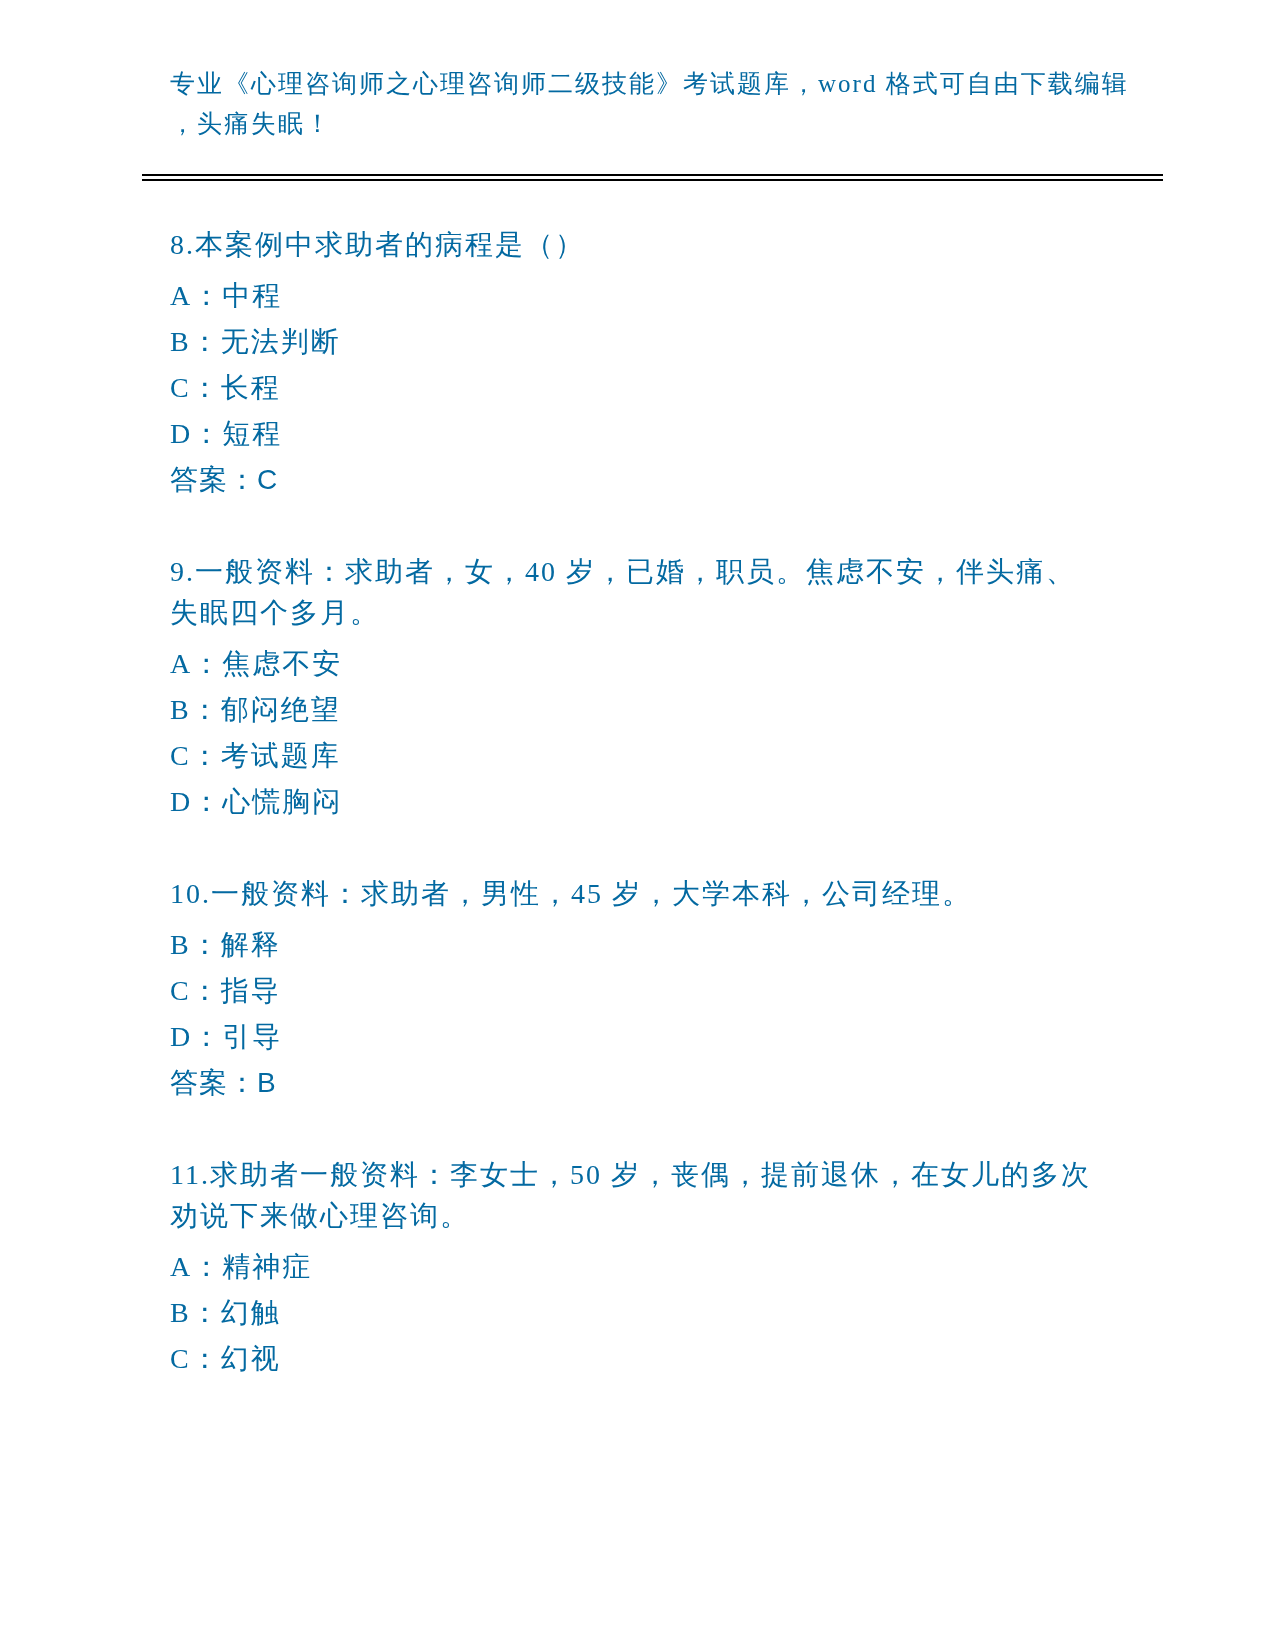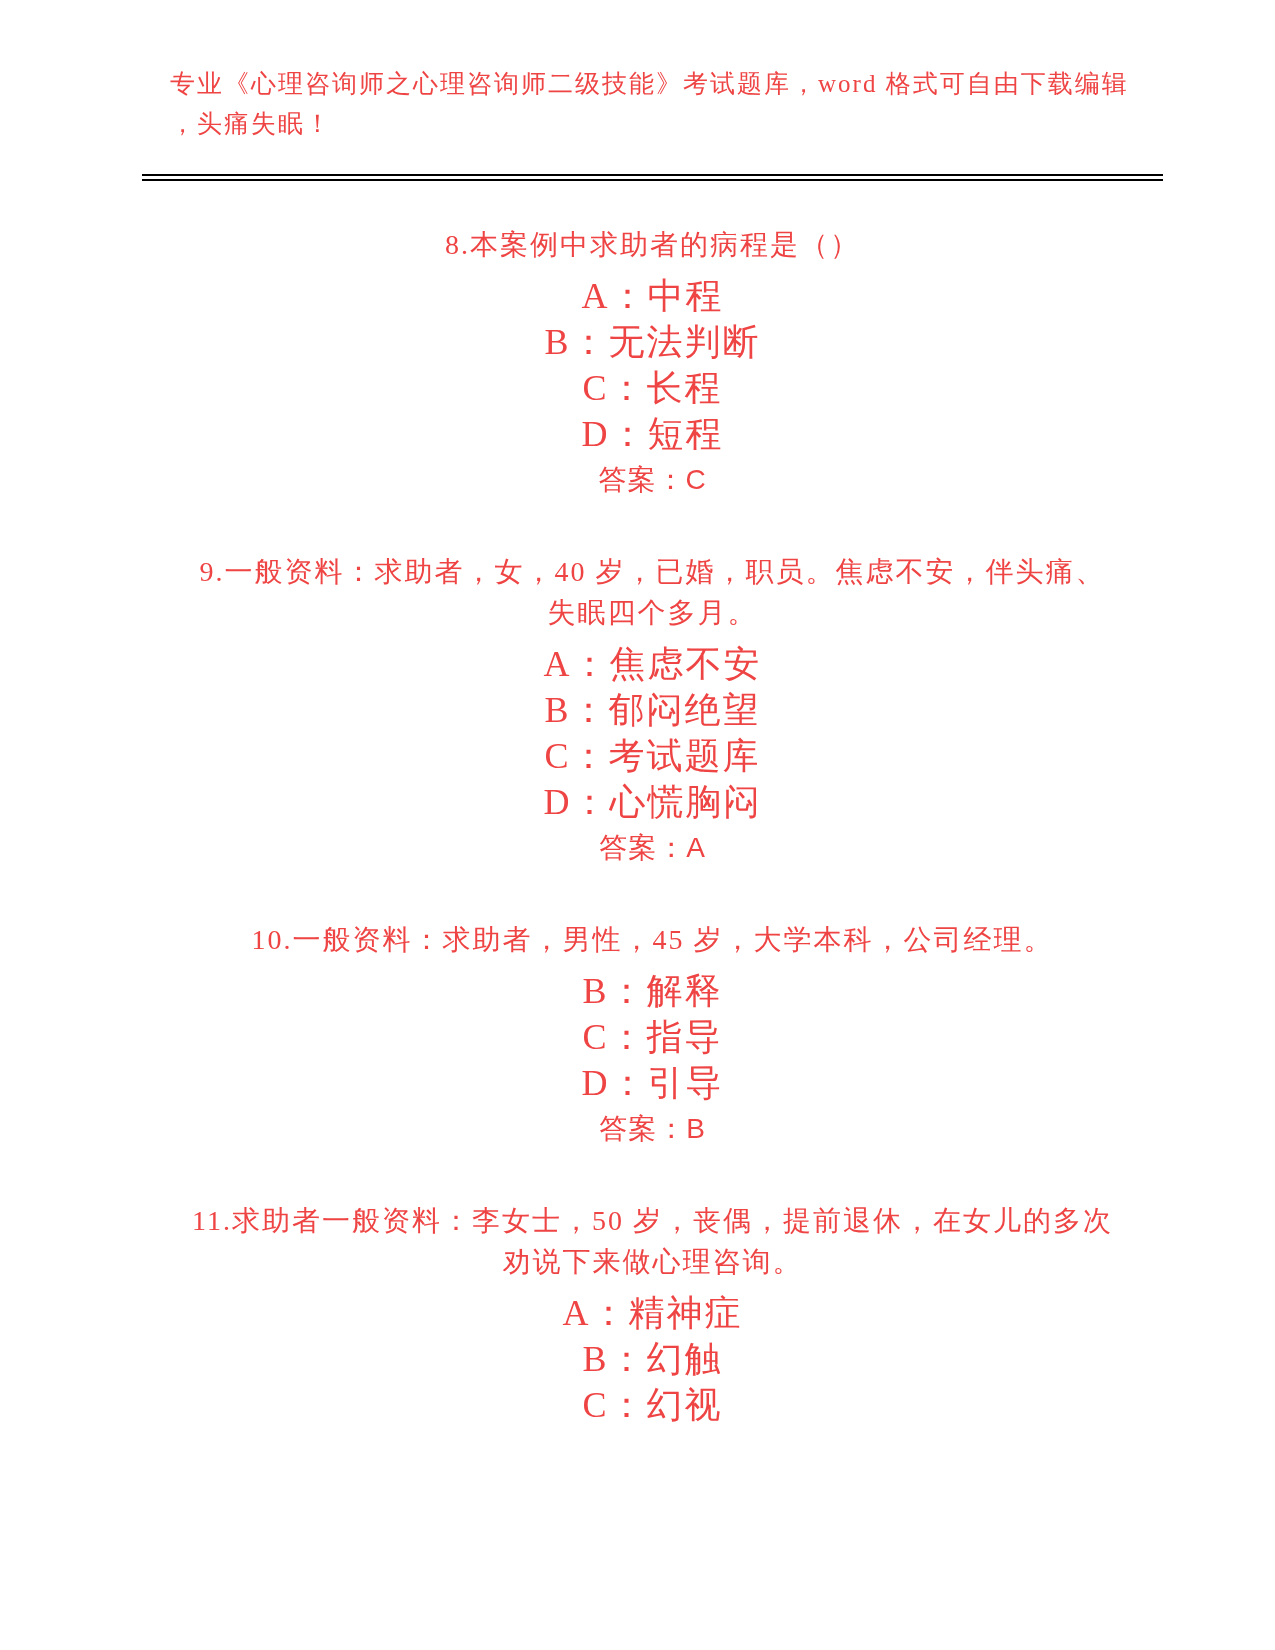--- a/index.html
+++ b/index.html
@@ -9,50 +9,49 @@
   }
   .page {
     position: relative;
     width: 1275px;
     height: 1650px;
     margin: 0 auto;
     background: #ffffff;
     box-sizing: border-box;
     padding: 64px 140px 0 170px;
     overflow: hidden;
-    color: #ef4444;
+    color: #0369a1;
     font-family: "Liberation Serif", "DejaVu Serif", serif;
   }
   .header-line {
     font-size: 25px;
     line-height: 40px;
     letter-spacing: 2px;
     white-space: nowrap;
   }
   .double-rule {
     margin: 30px -28px 0 -28px;
     height: 3px;
     border-top: 2px solid #000000;
     border-bottom: 2px solid #000000;
   }
   .content {
     font-size: 28px;
-    text-align: center;
   }
   .question { margin-top: 48px; }
   .question.first { margin-top: 43px; }
   .q-title-line {
     font-size: 28px;
     line-height: 41px;
     letter-spacing: 2px;
     white-space: nowrap;
   }
   .q-title { margin-bottom: 8px; }
   .option {
-    font-size: 36px;
+    font-size: 28px;
     line-height: 46px;
     letter-spacing: 2px;
     white-space: nowrap;
   }
   .answer {
     font-family: "Liberation Sans", "DejaVu Sans", sans-serif;
     font-weight: 400;
     font-size: 28px;
     line-height: 46px;
     letter-spacing: 1px;
@@ -86,21 +85,20 @@
 
     <section class="question">
       <div class="q-title">
         <div class="q-title-line">9.一般资料：求助者，女，40 岁，已婚，职员。焦虑不安，伴头痛、</div>
         <div class="q-title-line">失眠四个多月。</div>
       </div>
       <div class="option">A：焦虑不安</div>
       <div class="option">B：郁闷绝望</div>
       <div class="option">C：考试题库</div>
       <div class="option">D：心慌胸闷</div>
-      <div class="answer">答案：A</div>
     </section>
 
     <section class="question">
       <div class="q-title">
         <div class="q-title-line">10.一般资料：求助者，男性，45 岁，大学本科，公司经理。</div>
       </div>
       <div class="option">B：解释</div>
       <div class="option">C：指导</div>
       <div class="option">D：引导</div>
       <div class="answer">答案：B</div>

